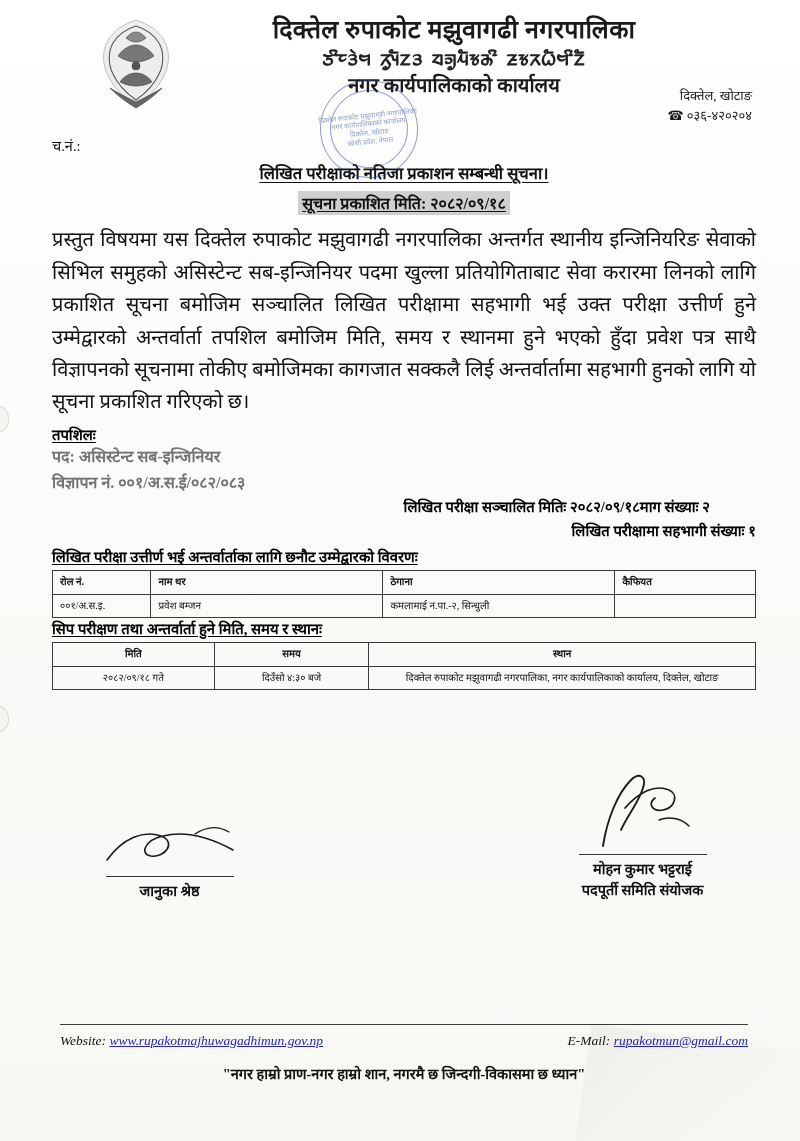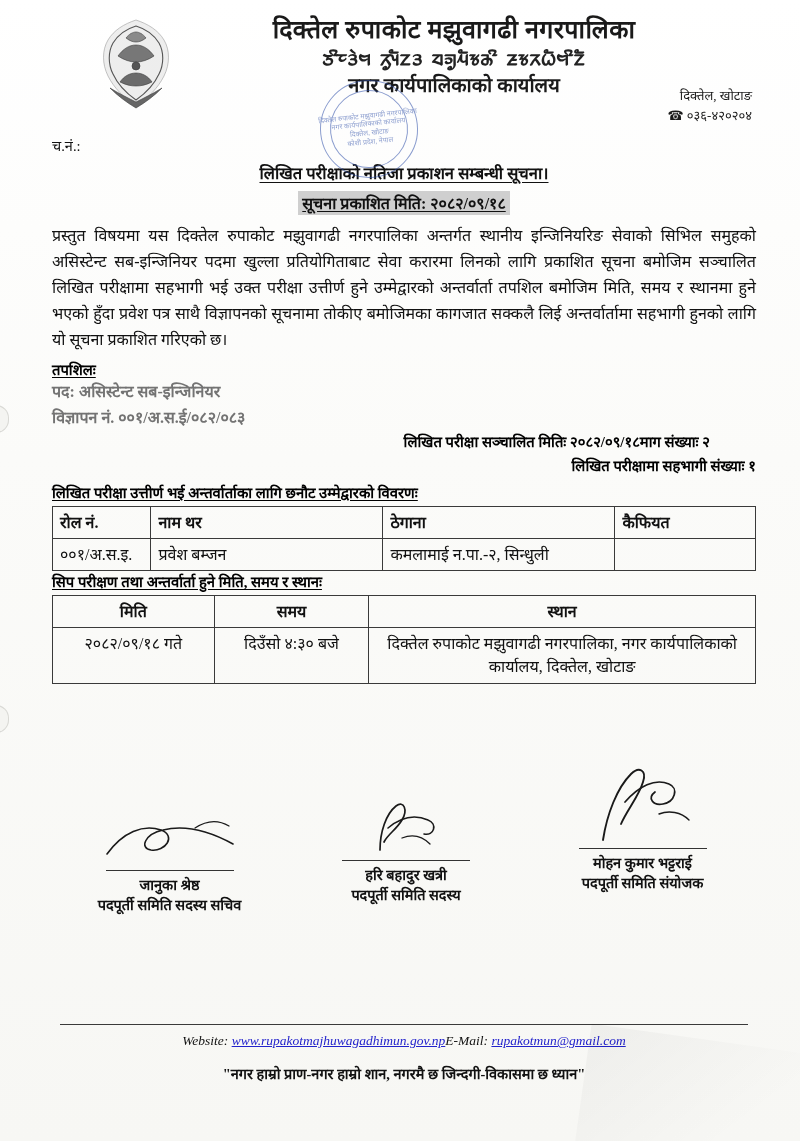--- a/index.html
+++ b/index.html
@@ -160,21 +160,21 @@
     background: #cfcfcf;
     padding: 1px 4px;
     text-decoration: underline;
     text-underline-offset: 2px;
     color: #111;
   }
 
   
   .para {
     margin-top: 8px;
-    font-size: 16px;
+    font-size: 20px;
     line-height: 1.62;
     text-align: justify;
     color: #111;
   }
   .section-label {
     margin-top: 6px;
     font-size: 14.8px;
     font-weight: bold;
     text-decoration: underline;
     text-underline-offset: 2px;
@@ -199,21 +199,21 @@
     font-weight: bold;
     text-decoration: underline;
     text-underline-offset: 2px;
   }
 
   
   table.doc {
     width: 100%;
     border-collapse: collapse;
     margin-top: 4px;
-    font-size: 16px;
+    font-size: 10px;
   }
   table.doc th, table.doc td {
     border: 1px solid #3a3a3a;
     padding: 4px 7px;
     text-align: left;
     vertical-align: top;
     color: #111;
     line-height: 1.45;
   }
   table.doc th { font-weight: bold; }
@@ -271,21 +271,21 @@
     right: 0;
     bottom: 58px;
     padding: 0 52px 0 60px;
   }
   .footer .rule {
     border-top: 1.2px solid #3a3a3a;
     margin-bottom: 8px;
   }
   .footer-row {
     display: flex;
-    justify-content: center;
+    justify-content: space-between;
     font-size: 13.5px;
     font-style: italic;
     color: #111;
   }
   .footer-row a, .footer-row .link {
     color: #2222cc;
     text-decoration: underline;
   }
   .slogan {
     text-align: center;
@@ -417,35 +417,22 @@
     <div class="signatures">
       <div class="sig c1">
         <div class="ink">
           <svg width="150" height="60" viewBox="0 0 150 60">
             <path d="M12 44 C28 22 48 14 66 20 C82 26 70 42 56 40 C44 38 50 24 68 20 C92 14 116 22 138 34" fill="none" stroke="#1a1a1a" stroke-width="1.6" stroke-linecap="round"></path>
             <path d="M100 18 C112 10 124 10 134 16" fill="none" stroke="#1a1a1a" stroke-width="1.3" stroke-linecap="round"></path>
           </svg>
         </div>
         <div class="rule"></div>
         <div class="name">जानुका श्रेष्ठ</div>
-        <div class="role">पदपूर्ती समिति सदस्य सचिव</div>
-      </div>
-
-      <div class="sig c2">
-        <div class="ink">
-          <svg width="120" height="66" viewBox="0 0 120 66">
-            <path d="M34 56 C34 38 40 20 50 12 C58 6 62 16 56 26 C50 36 42 40 38 48" fill="none" stroke="#1a1a1a" stroke-width="1.7" stroke-linecap="round"></path>
-            <path d="M42 34 C54 24 68 20 82 26 C92 30 88 42 78 40" fill="none" stroke="#1a1a1a" stroke-width="1.6" stroke-linecap="round"></path>
-            <path d="M56 44 C66 40 76 42 84 50" fill="none" stroke="#1a1a1a" stroke-width="1.3" stroke-linecap="round"></path>
-          </svg>
-        </div>
-        <div class="rule"></div>
-        <div class="name">हरि बहादुर खत्री</div>
-        <div class="role">पदपूर्ती समिति सदस्य</div>
-      </div>
+      </div>
+
 
       <div class="sig c3">
         <div class="ink">
           <svg width="140" height="86" viewBox="0 0 140 86">
             <path d="M30 78 C34 52 44 26 58 12 C66 4 74 8 70 20 C66 34 54 48 48 62" fill="none" stroke="#1a1a1a" stroke-width="1.9" stroke-linecap="round"></path>
             <path d="M52 40 C66 24 82 16 96 22 C106 26 102 40 90 42 C80 44 74 36 82 30" fill="none" stroke="#1a1a1a" stroke-width="1.7" stroke-linecap="round"></path>
             <path d="M86 52 C96 48 108 50 116 58" fill="none" stroke="#1a1a1a" stroke-width="1.4" stroke-linecap="round"></path>
           </svg>
         </div>
         <div class="rule"></div>

